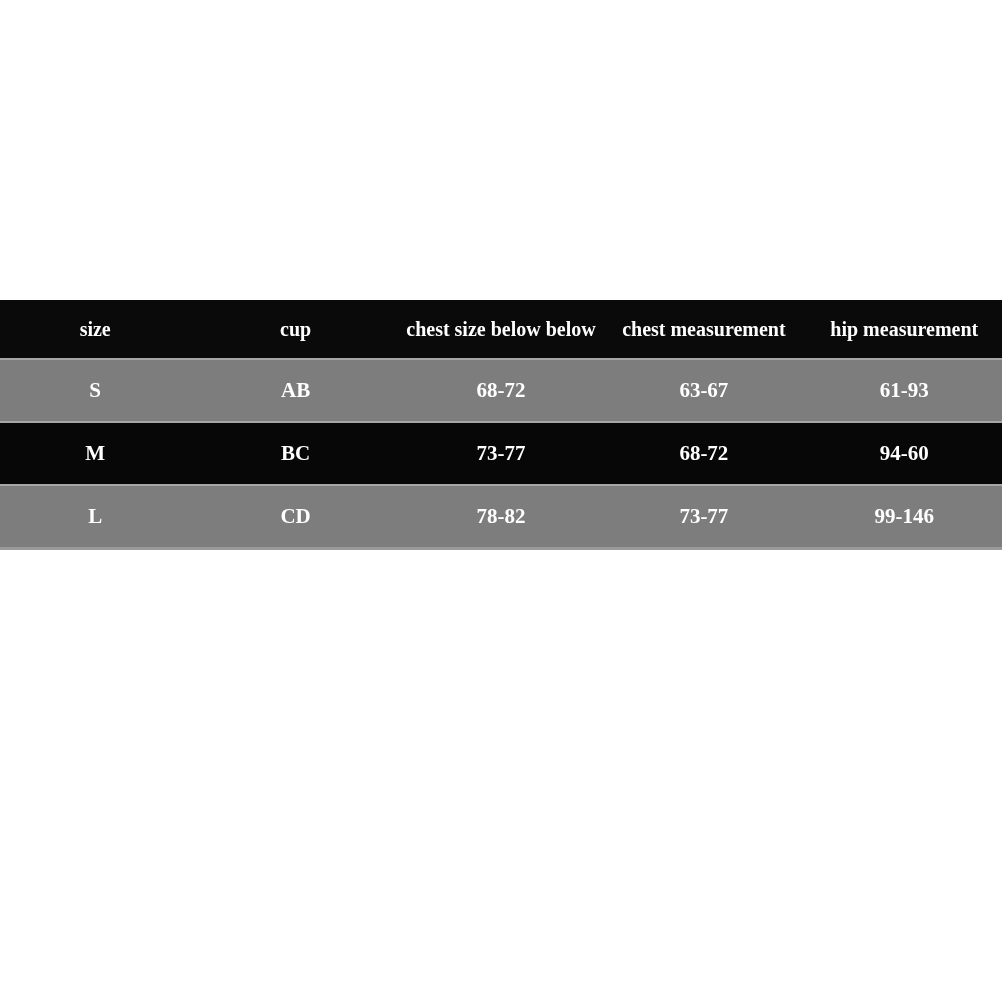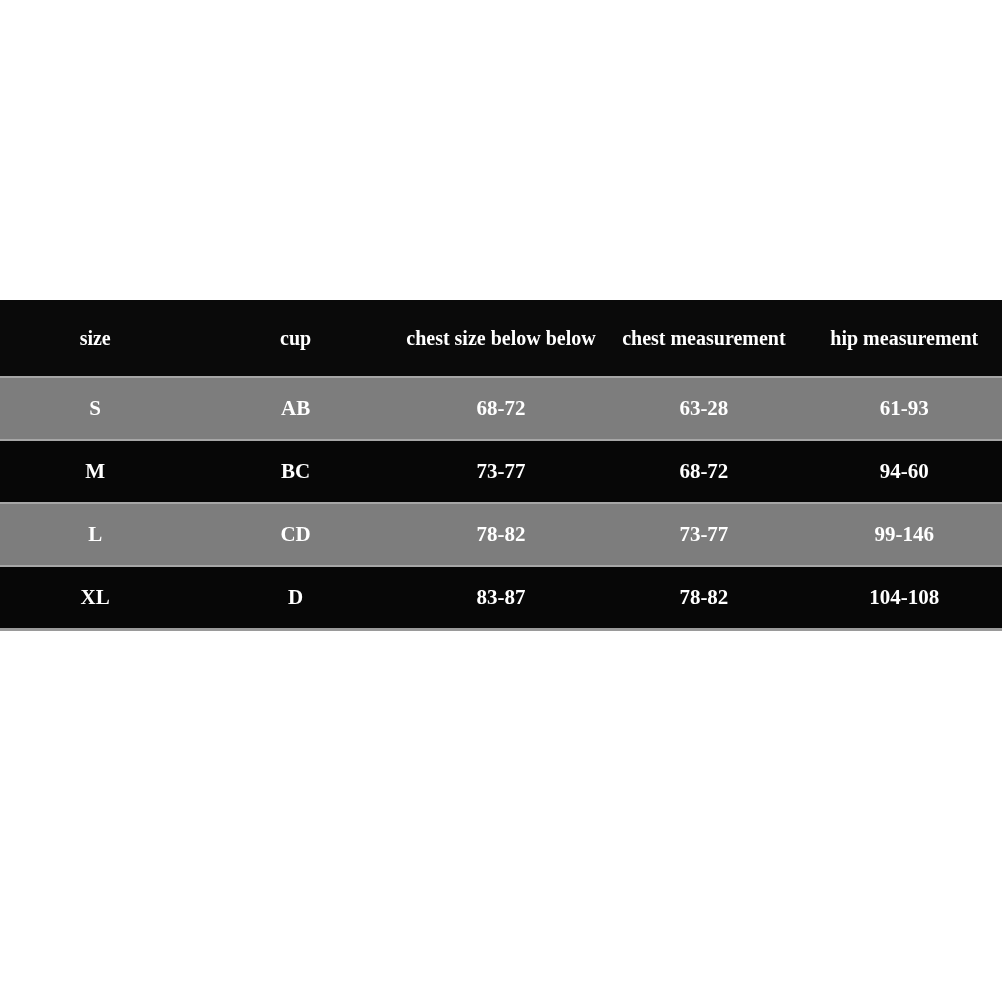--- a/index.html
+++ b/index.html
@@ -45,21 +45,21 @@
     color: var(--text);
     font-weight: bold;
     text-align: center;
     vertical-align: middle;
     padding: 0;
     overflow: hidden;
     white-space: nowrap;
   }
   table.size-chart thead th {
     background: var(--header-bg);
-    height: 77px;
+    height: 59px;
     font-size: 20px;
   }
   table.size-chart tbody td {
     height: 63px;
     font-size: 21px;
   }
   table.size-chart tbody tr {
     border-top: 2px solid var(--separator);
   }
   table.size-chart tbody tr:nth-child(odd) td  { background: var(--row-gray); }
@@ -84,39 +84,32 @@
           <th>chest size below below</th>
           <th>chest measurement</th>
           <th>hip measurement</th>
         </tr>
     </thead>
     <tbody>
         <tr>
           <td>S</td>
           <td>AB</td>
           <td>68-72</td>
-          <td>63-28</td>
+          <td>63-67</td>
           <td>61-93</td>
         </tr>
         <tr>
           <td>M</td>
           <td>BC</td>
           <td>73-77</td>
           <td>68-72</td>
           <td>94-60</td>
         </tr>
         <tr>
           <td>L</td>
           <td>CD</td>
           <td>78-82</td>
           <td>73-77</td>
           <td>99-146</td>
         </tr>
-        <tr>
-          <td>XL</td>
-          <td>D</td>
-          <td>83-87</td>
-          <td>78-82</td>
-          <td>104-108</td>
-        </tr>
       </tbody>
   </table>
 </div>
 
 </body></html>

